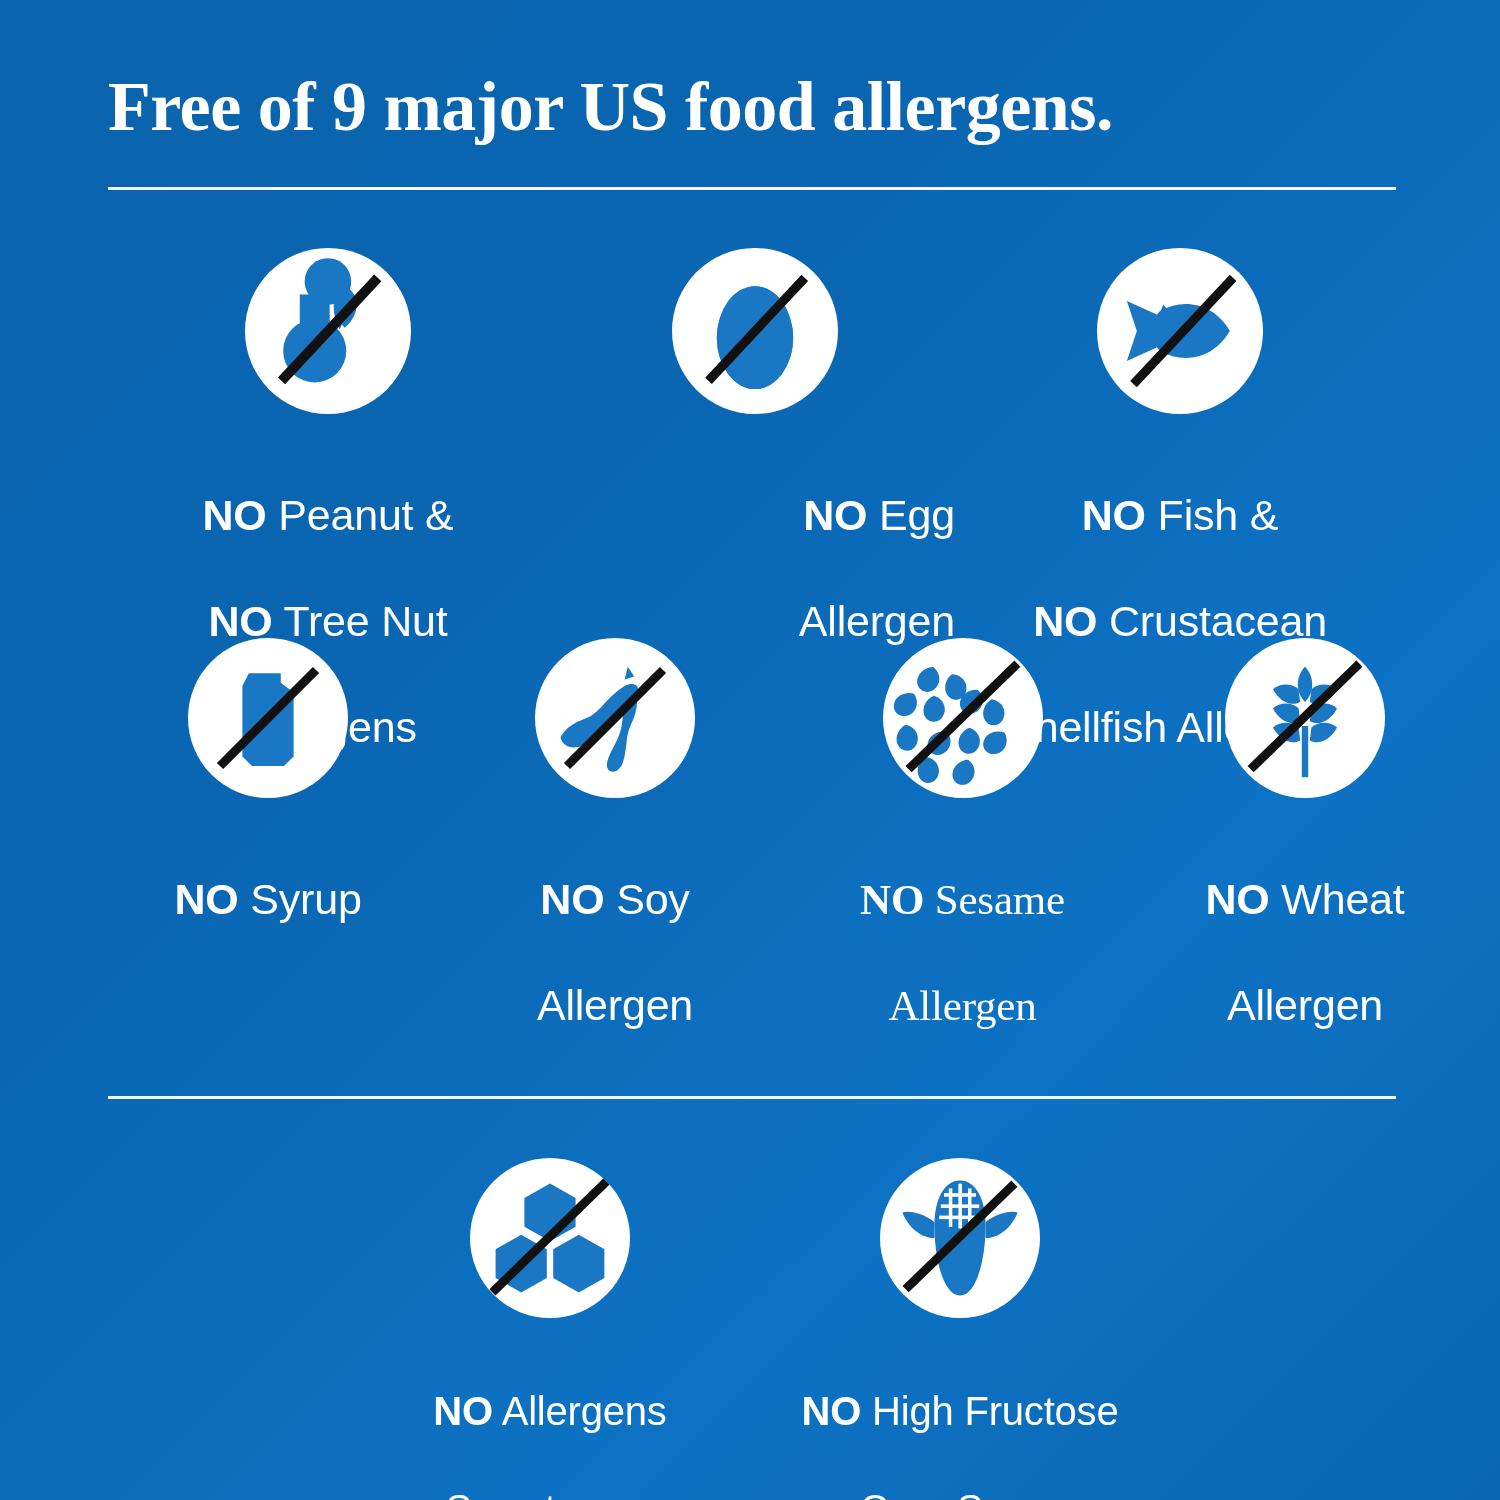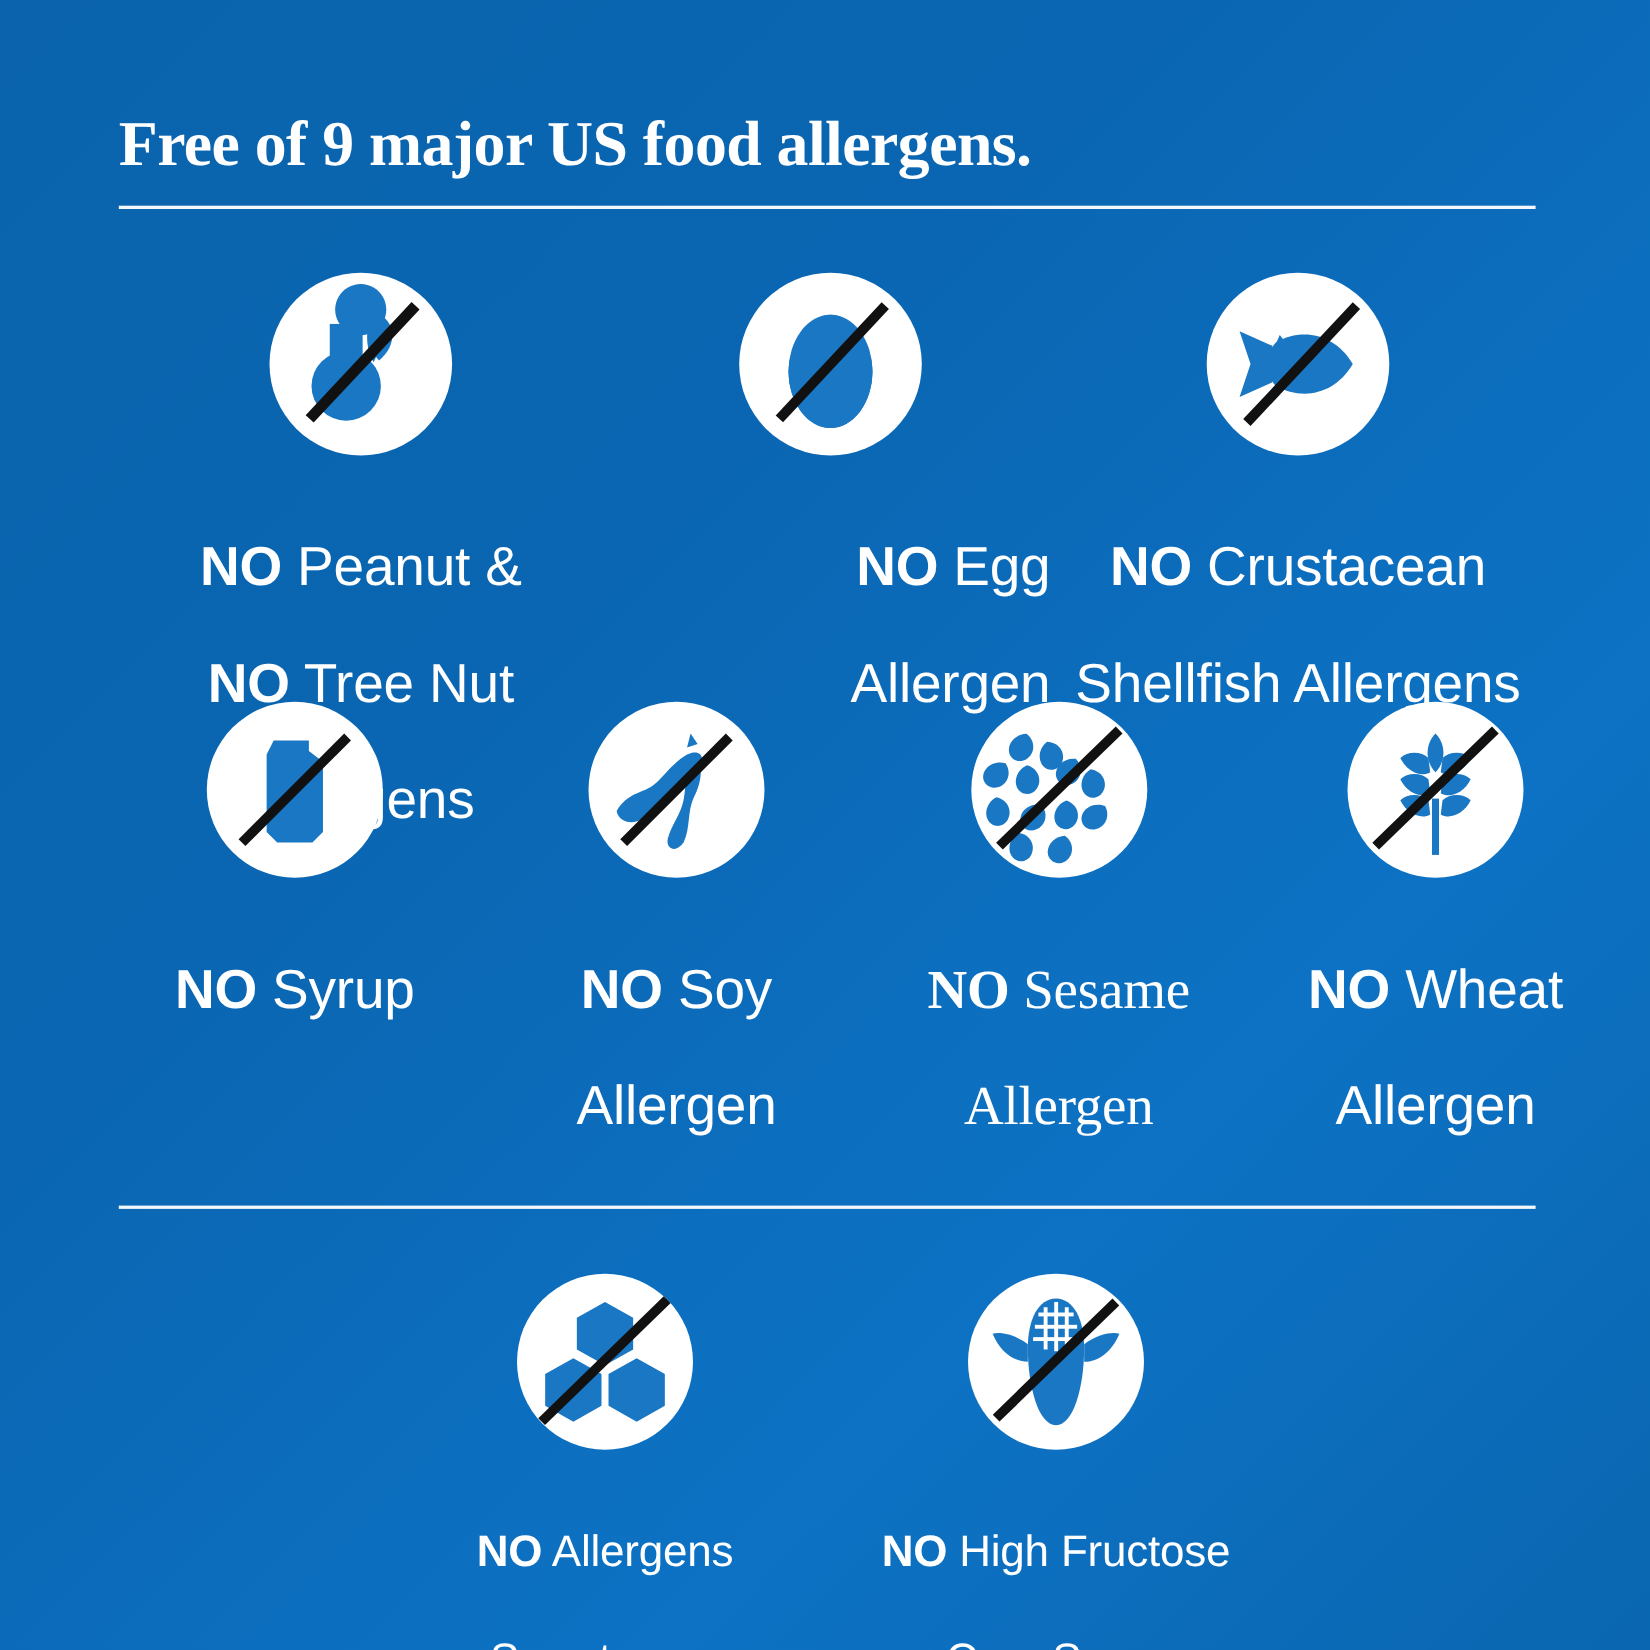--- a/index.html
+++ b/index.html
@@ -13,22 +13,22 @@
   .page{position:absolute;inset:0;}
 
   
   .heading{
     font-family:"Liberation Serif",serif;
     font-weight:bold;
     color:#ffffff;
     letter-spacing:-0.5px;
   }
   .heading-1{
-    position:absolute;left:108px;top:88px;
-    font-size:58px;line-height:86px;
+    position:absolute;left:108px;top:64px;
+    font-size:70px;line-height:86px;
   }
   .heading-2{
     position:absolute;left:108px;top:988px;
     font-size:70px;line-height:80px;
   }
   .rule{
     position:absolute;height:3px;background:#f2f7fb;
     left:108px;width:1288px;
   }
   .rule-1{top:187px;}
@@ -39,21 +39,21 @@
   .badge{
     position:relative;
     border-radius:50%;
     background:#ffffff;
     margin:0 auto;
     overflow:hidden;
   }
   .badge svg{display:block;width:100%;height:100%;}
   .label{
     color:#ffffff;
-    font-size:50px;
+    font-size:43px;
     line-height:53px;
     font-weight:400;
     letter-spacing:-0.2px;
     white-space:pre-line;
   }
   .label b{font-weight:bold;}
 
   
   .r1 .badge{width:166px;height:166px;}
   .r1 .label{margin-top:22px;}
@@ -125,20 +125,21 @@
         <g fill="#1a77c4">
           <path d="M38 38 C52 30 70 33 80 50 C70 67 52 70 38 62 C33 58 31 45 38 38 Z"></path>
           <path d="M40 34 L48 44 L34 48 Z"></path>
           <path d="M40 66 L48 56 L34 52 Z"></path>
           <path d="M36 40 L18 32 L24 50 L18 68 L36 60 Z"></path>
         </g>
         <line x1="22" y1="82" x2="82" y2="18" stroke="#111111" stroke-width="5.5"></line>
       </svg>
     </div>
     <div class="label">
+      <div><b>NO</b><span> Fish &amp;</span></div>
       <div><b>NO</b><span> Crustacean</span></div>
       <div>Shellfish Allergens</div>
     </div>
   </div>
 
   <div class="tile r2" id="tile-dairy">
     <div class="badge">
       <svg viewBox="0 0 100 100" aria-hidden="true">
         <path d="M38 22 L58 22 L58 28 L66 34 L66 74 L60 80 L40 80 L34 74 L34 30 Z" fill="#1a77c4"></path>
         <line x1="20" y1="80" x2="80" y2="20" stroke="#111111" stroke-width="5.5"></line>

